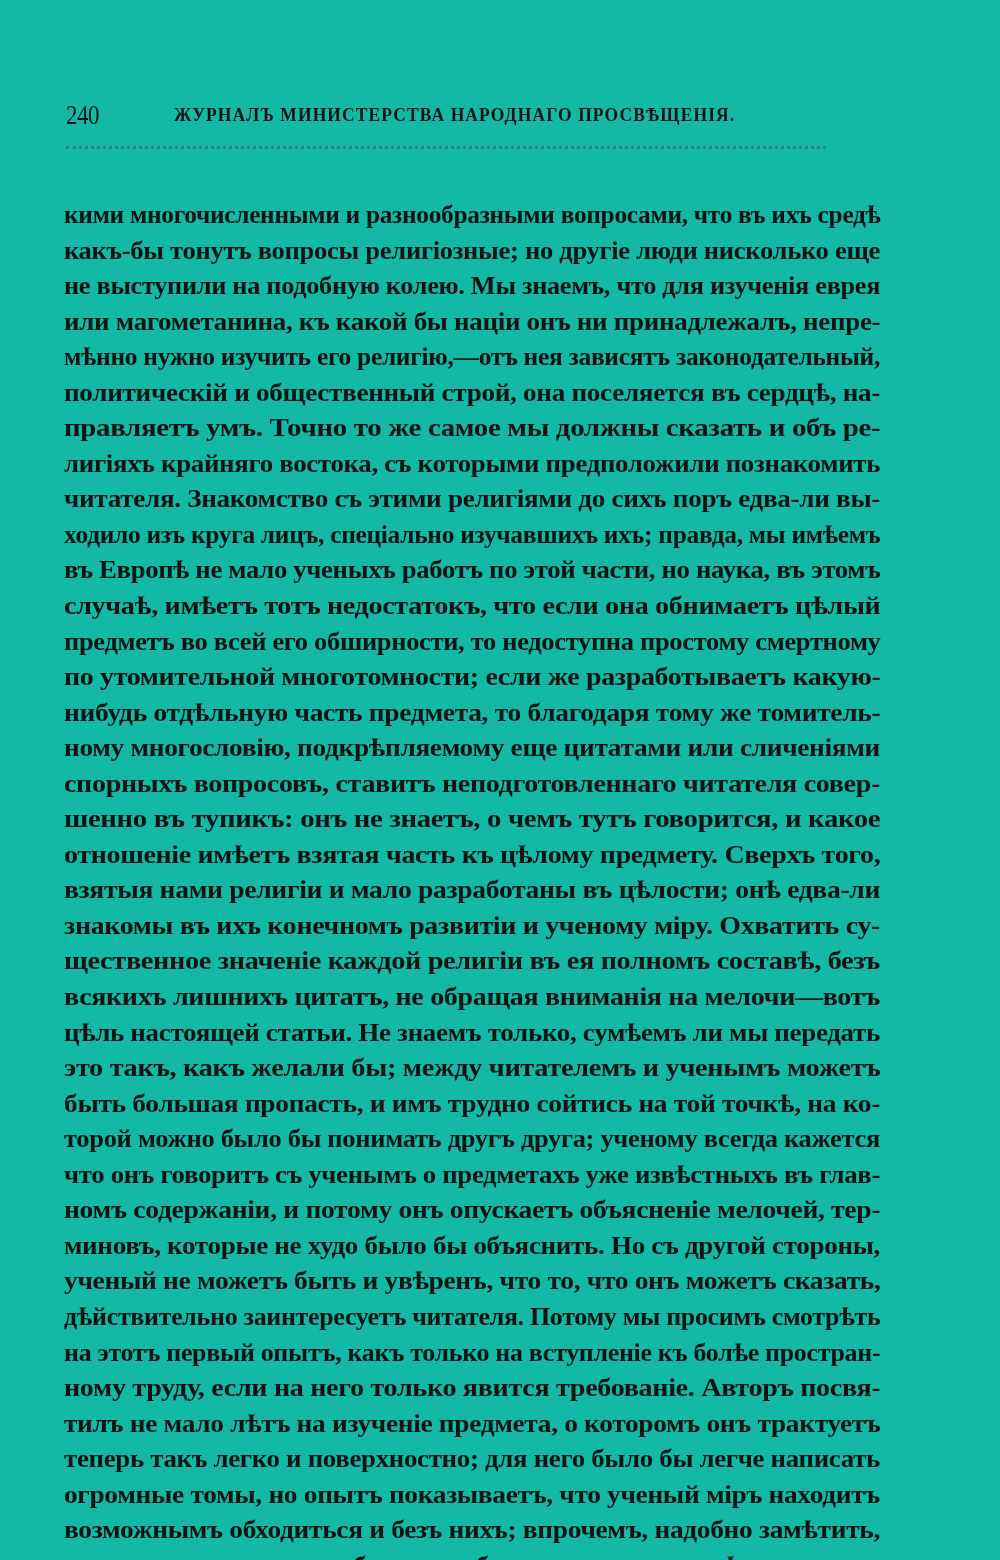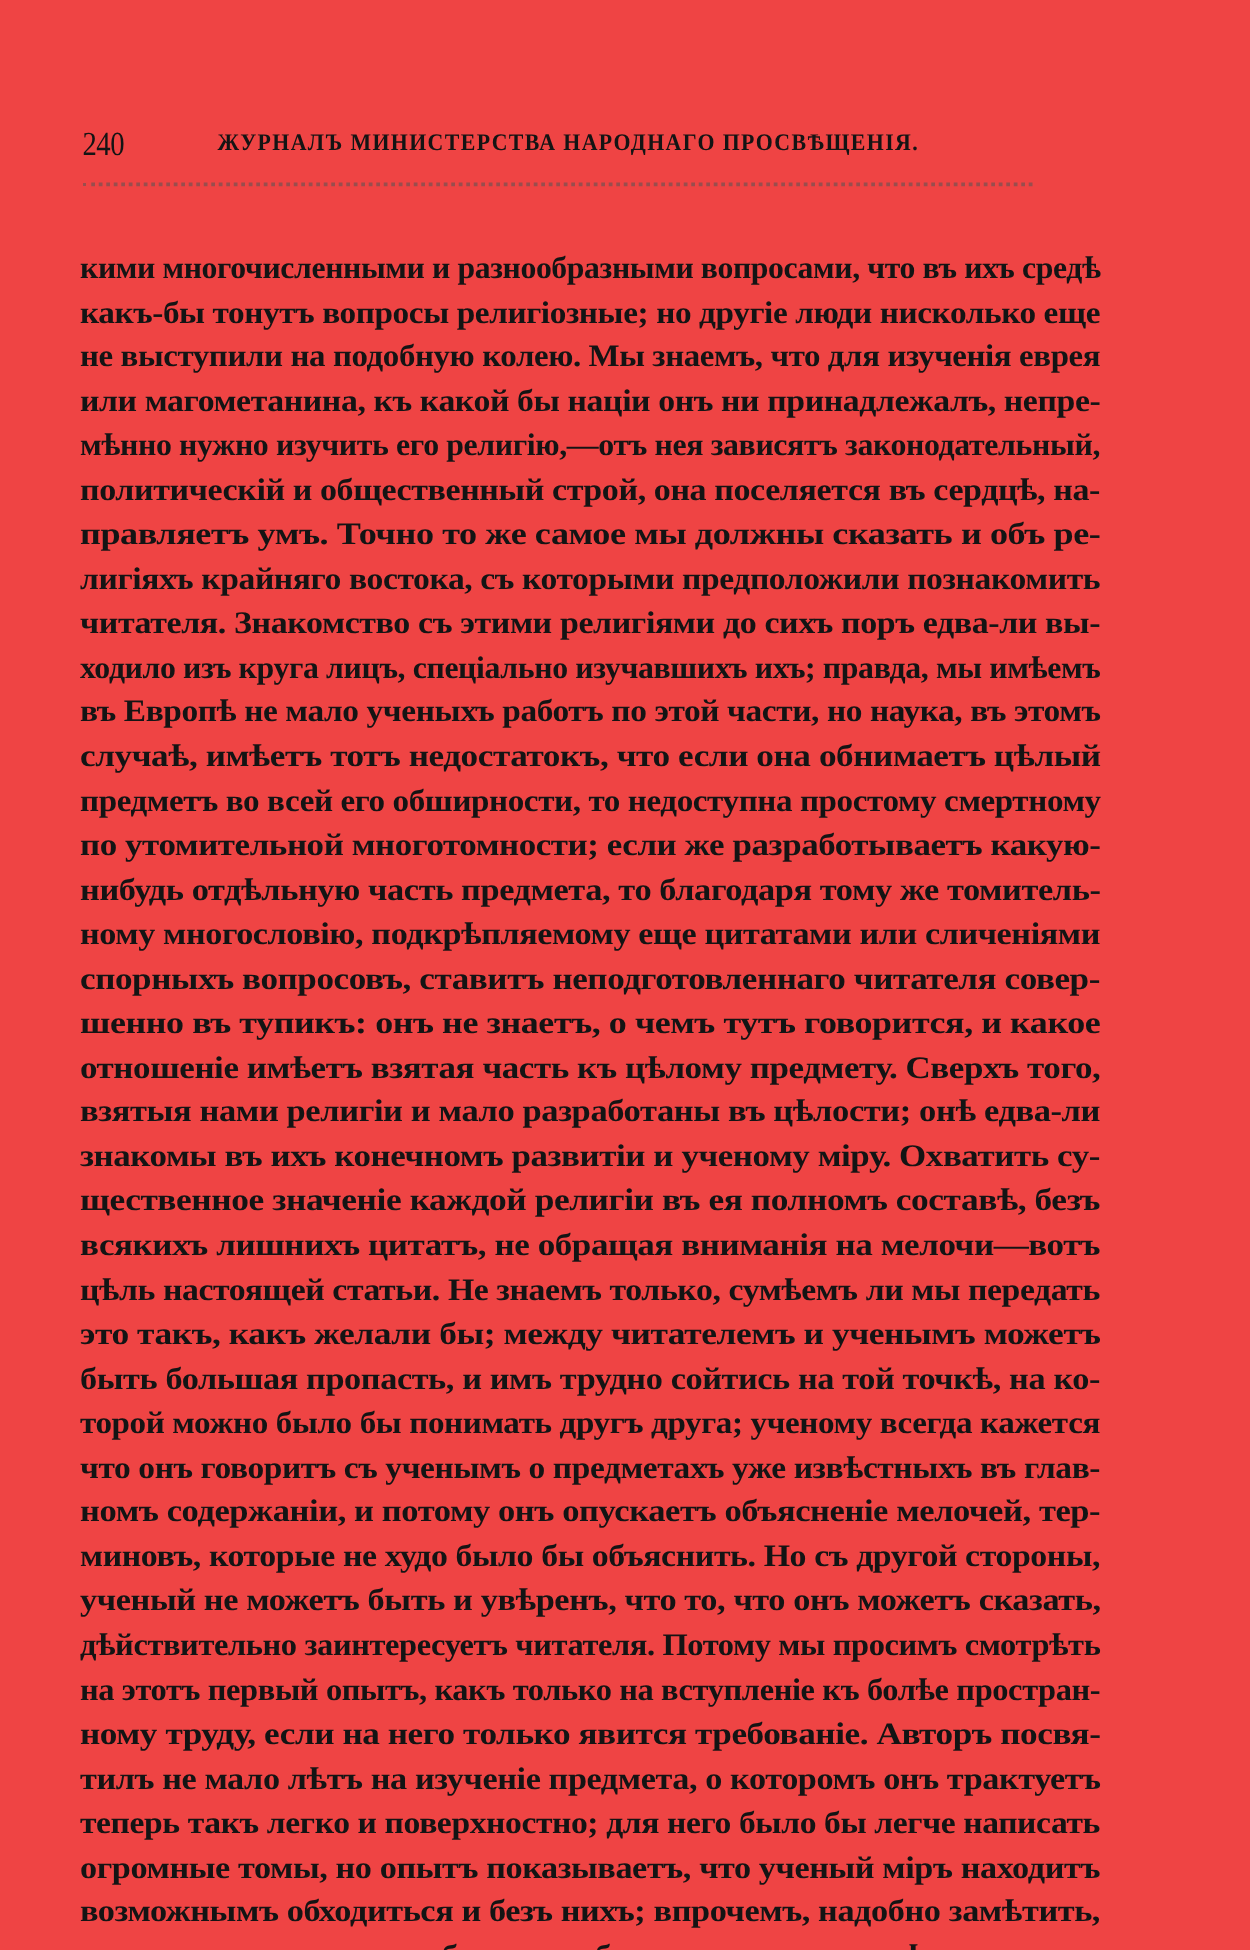--- a/index.html
+++ b/index.html
@@ -12,21 +12,21 @@
       height: 1560px;
       position: relative;
       overflow: hidden;
       font-family: "Liberation Serif", "DejaVu Serif", serif;
       color: #141414;
     }
     .page {
       position: absolute;
       left: 0; top: 0;
       width: 1000px; height: 1560px;
-      background: #ef4444;
+      background: #14b8a6;
     }
     .running-head {
       position: absolute;
       left: 66px;
       top: 100px;
       width: 814px;
       height: 36px;
     }
     .page-number {
       position: absolute;

